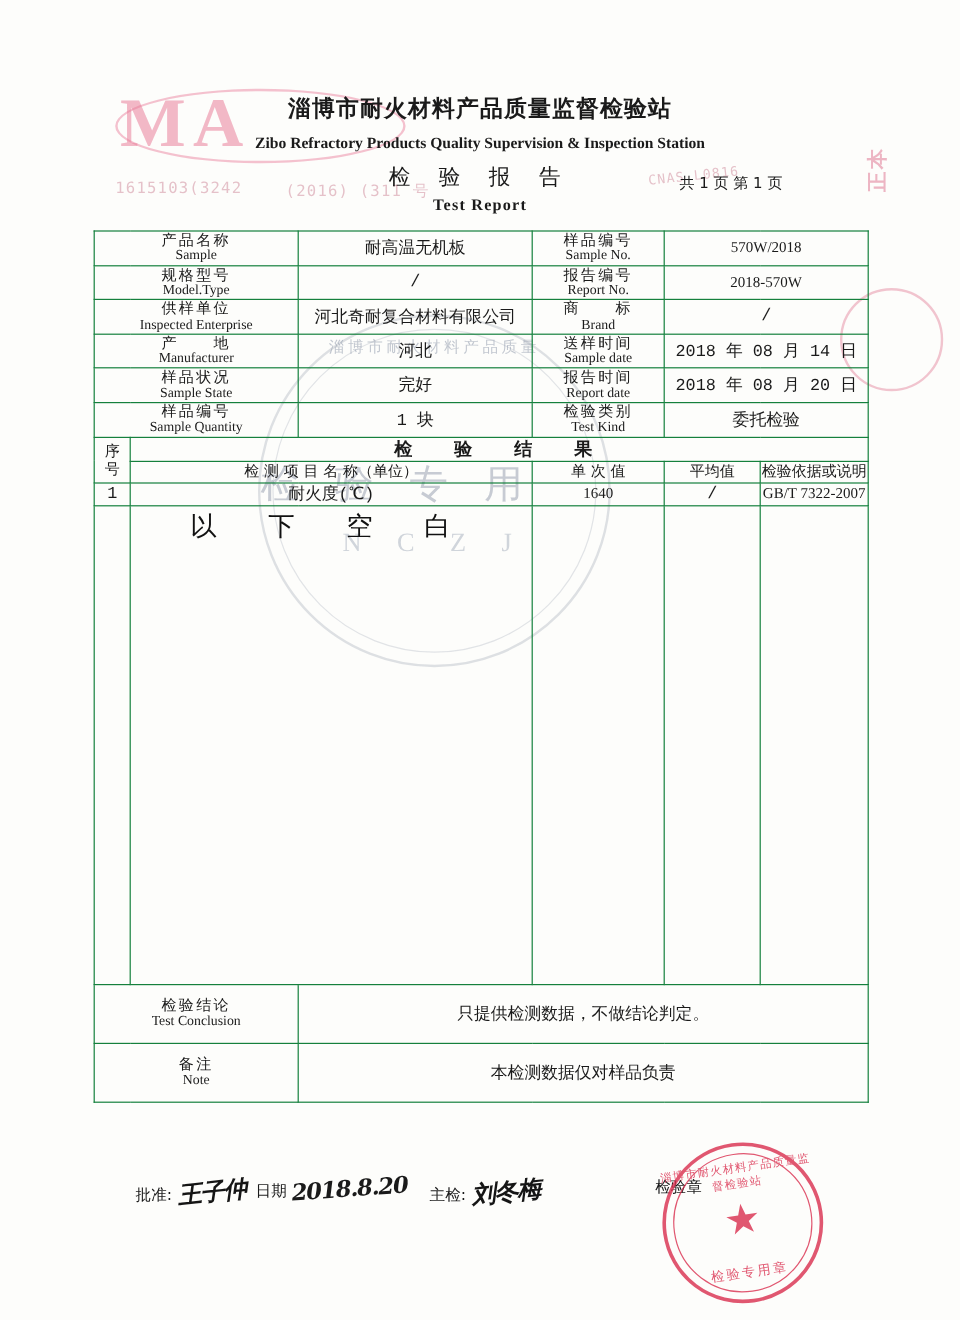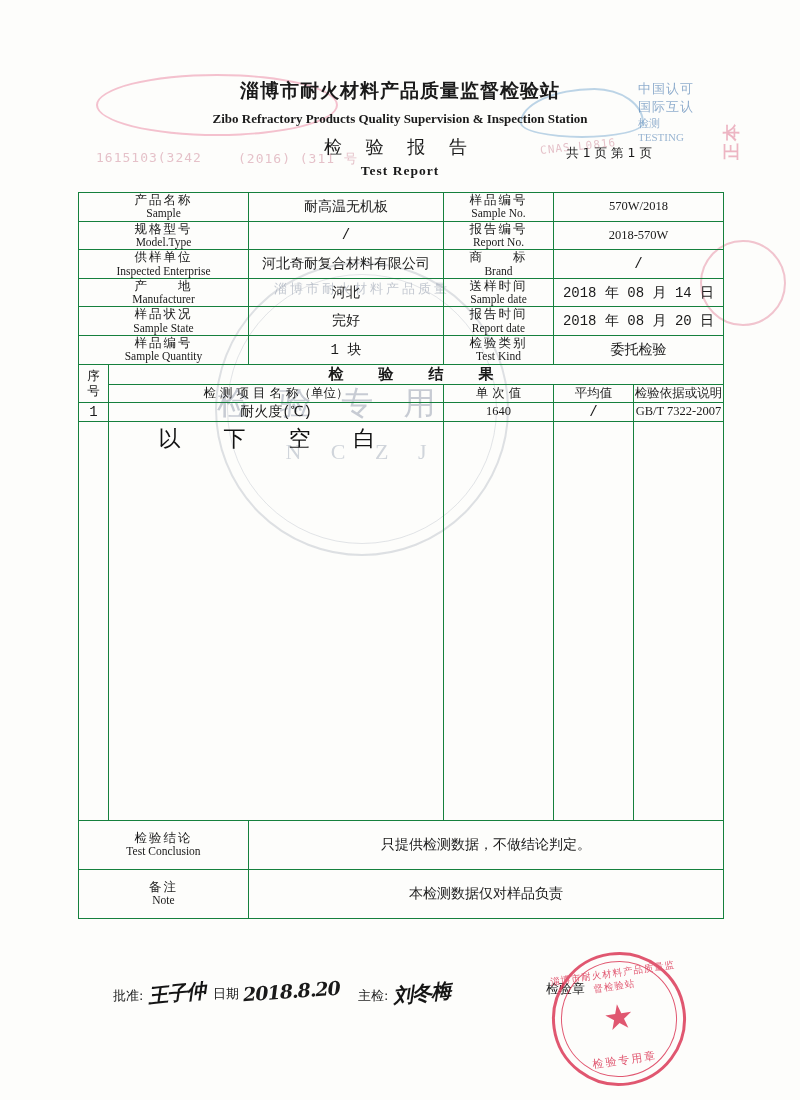--- a/index.html
+++ b/index.html
@@ -234,27 +234,22 @@
     border:2px solid rgba(222,110,140,.4);
   }
   
 </style>
 </head>
 <body>
 
 <div class="page">
 
   <div class="stamp cma-oval"></div>
-
-  <div class="stamp cnas">
-    <div class="swoosh"></div>
-    <div class="t1">中国认可</div>
-    <div class="t2">国际互认</div>
-    <div class="t3">检测 TESTING</div>
-  </div>
+  <div class="stamp cma">MA</div>
+
 
   <div class="stamp code code1">1615103(3242</div>
   <div class="stamp code code2">(2016) (311 号</div>
   <div class="stamp code code3">CNAS L0816</div>
   <div class="stamp pinkv">正本</div>
   <div class="stamp pinkcircle"></div>
 
   <div class="stamp wm-round">
     <div class="inner"></div>
     <div class="wm-arc-top">淄博市耐火材料产品质量</div>

